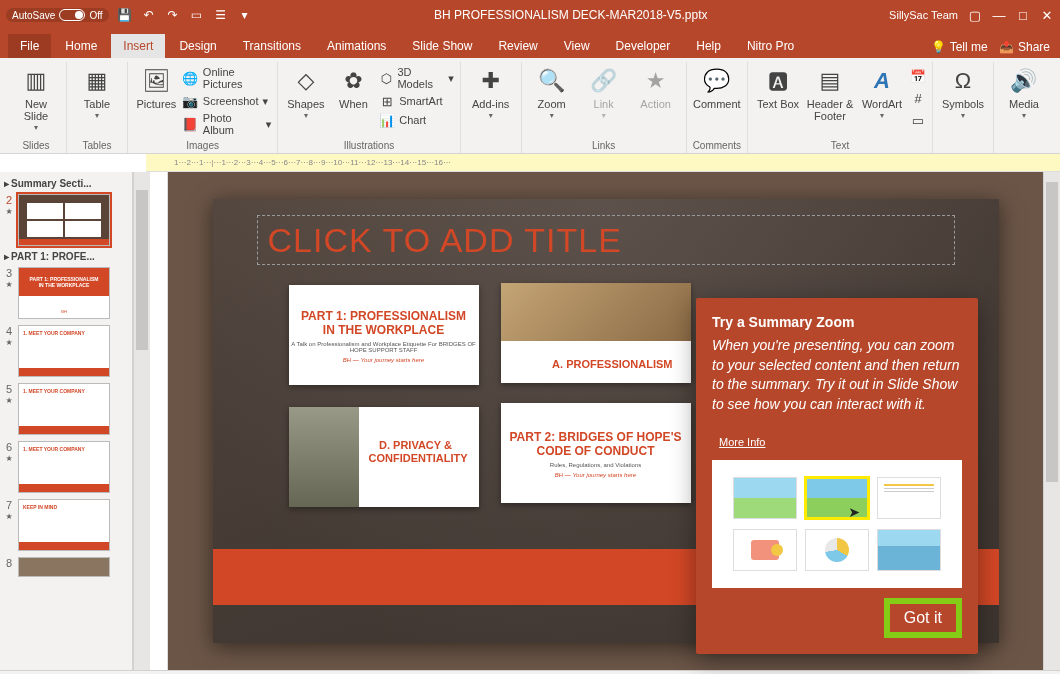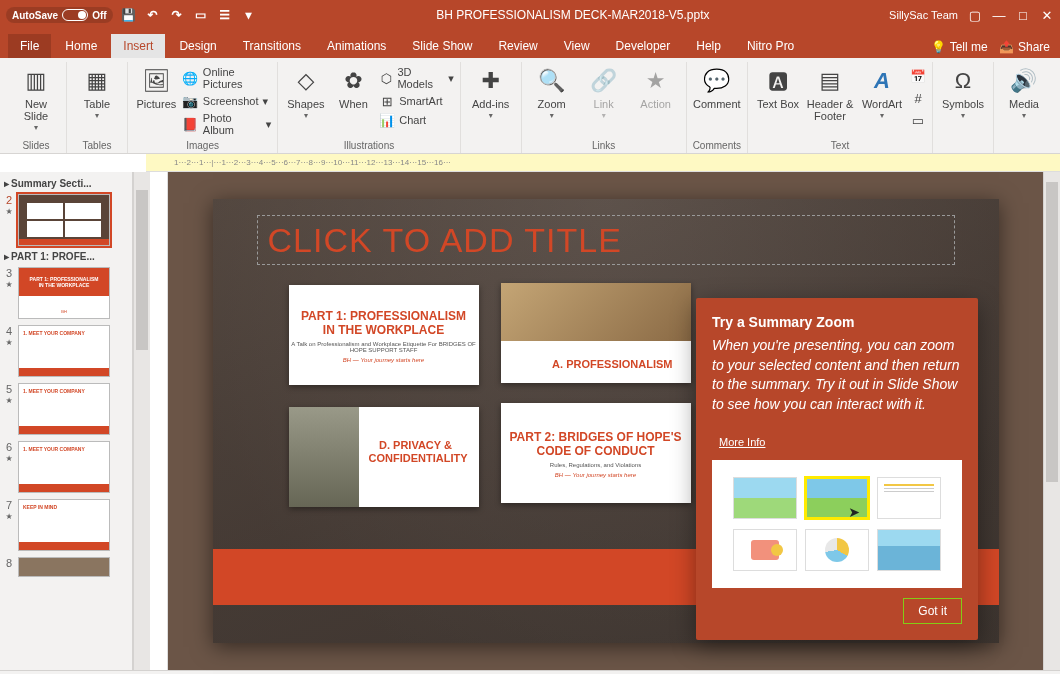--- a/index.html
+++ b/index.html
@@ -1,18 +1,18 @@
 <!DOCTYPE html>
 <html><head>
 <meta charset="utf-8">
 <style>
 * { margin:0; padding:0; box-sizing:border-box; font-family:"Segoe UI",Arial,sans-serif; }
 body { width:1060px; height:674px; background:#fff; overflow:hidden; position:relative; }
 .titlebar { height:30px; background:#b7472a; color:#fff; display:flex; align-items:center; font-size:11px; padding:0 6px;}
-.tb-left { display:flex; gap:8px;font-weight:bold; }
+.tb-left { display:flex; align-items:center; gap:8px; }
 .autosave-pill { display:flex; align-items:center; gap:4px; background:rgba(0,0,0,.15); border-radius:10px; padding:1px 6px; font-size:10px;}
 .pill { width:26px; height:12px; border:1px solid #fff; border-radius:7px; position:relative;}
 .pill::after{content:"";position:absolute;right:1px;top:1px;width:8px;height:8px;border-radius:50%;background:#fff;}
 .qat-icon { width:16px; height:16px; display:flex; align-items:center; justify-content:center; font-size:12px; color:#fff;}
 .tb-center { flex:1; text-align:center; font-size:12px;}
 .tb-right { display:flex; align-items:center; gap:10px;}
 .winbtn { width:14px; text-align:center; font-size:13px; }
 .menubar { height:28px; background:#b7472a; display:flex; align-items:flex-end; padding-left:8px; color:#fff; font-size:12px; gap:2px;}
 .menutab { padding:5px 12px; cursor:default;}
 .menutab.active { background:#e5e5e5; color:#b7472a;}
@@ -55,21 +55,21 @@
 .card4 { top:204px; left:288px;}
 .orange-bar { position:absolute; left:0; right:0; bottom:38px; height:56px; background:#d24726;}
 .popup { position:absolute; right:82px; top:298px; width:282px; background:#b7472a; color:#fff; padding:16px; border-radius:2px; box-shadow:0 6px 24px rgba(0,0,0,.4); z-index:20; font-size:11px;}
 .popup h3 { font-size:14px; margin-bottom:6px; font-weight:600;}
 .popup p { font-size:14px; line-height:1.4; margin-bottom:22px;font-style:italic;}
 .popup a { color:#fff; text-decoration:underline; font-size:11px;padding-left:7px;}
 .popup-preview { background:#fff; width:250px; height:128px; margin:12px auto 10px; display:flex; flex-wrap:wrap; gap:8px; padding:16px 12px; align-items:center; justify-content:center;}
 .pv-item { width:64px; height:42px; border:1px solid #ddd; background:#daf0fb; position:relative;}
 .pv-item.sel { outline:3px solid #ffea00; outline-offset:-2px;}
 .cursor-ico{position:absolute;right:8px;bottom:-2px;font-size:14px;color:#222;}
-.popup-btn { float:right; background:#b7472a; border:1px solid #84cc16; color:#fff; padding:5px 14px; font-size:12px; cursor:default;}
+.popup-btn { float:right; background:#b7472a; border:6px solid #84cc16; color:#fff; padding:5px 14px; font-size:16px; cursor:default;}
 .popup::after { content:""; position:absolute; bottom:-10px; left:140px; border:10px solid transparent; border-top-color:#b7472a;}
 .statusbar { height:22px; background:#f3f2f1; border-top:1px solid #d4d2d0; display:flex; align-items:center; font-size:11px; color:#555; padding:0 8px; gap:10px;}
 .sb-right { margin-left:auto; display:flex; align-items:center; gap:8px;}
 .sb-ico { width:16px; height:16px; display:flex; align-items:center; justify-content:center; font-size:12px; color:#666;}
 .scrollbar-v { width:17px; background:#f3f2f1; border-left:1px solid #d4d2d0; display:flex; flex-direction:column;}
 .sb-track{flex:1;background:#e8e6e4;}
 .sb-thumb{height:160px;background:#c8c6c4;margin:18px 2px 0;}
 </style>
 </head>
 <body>

